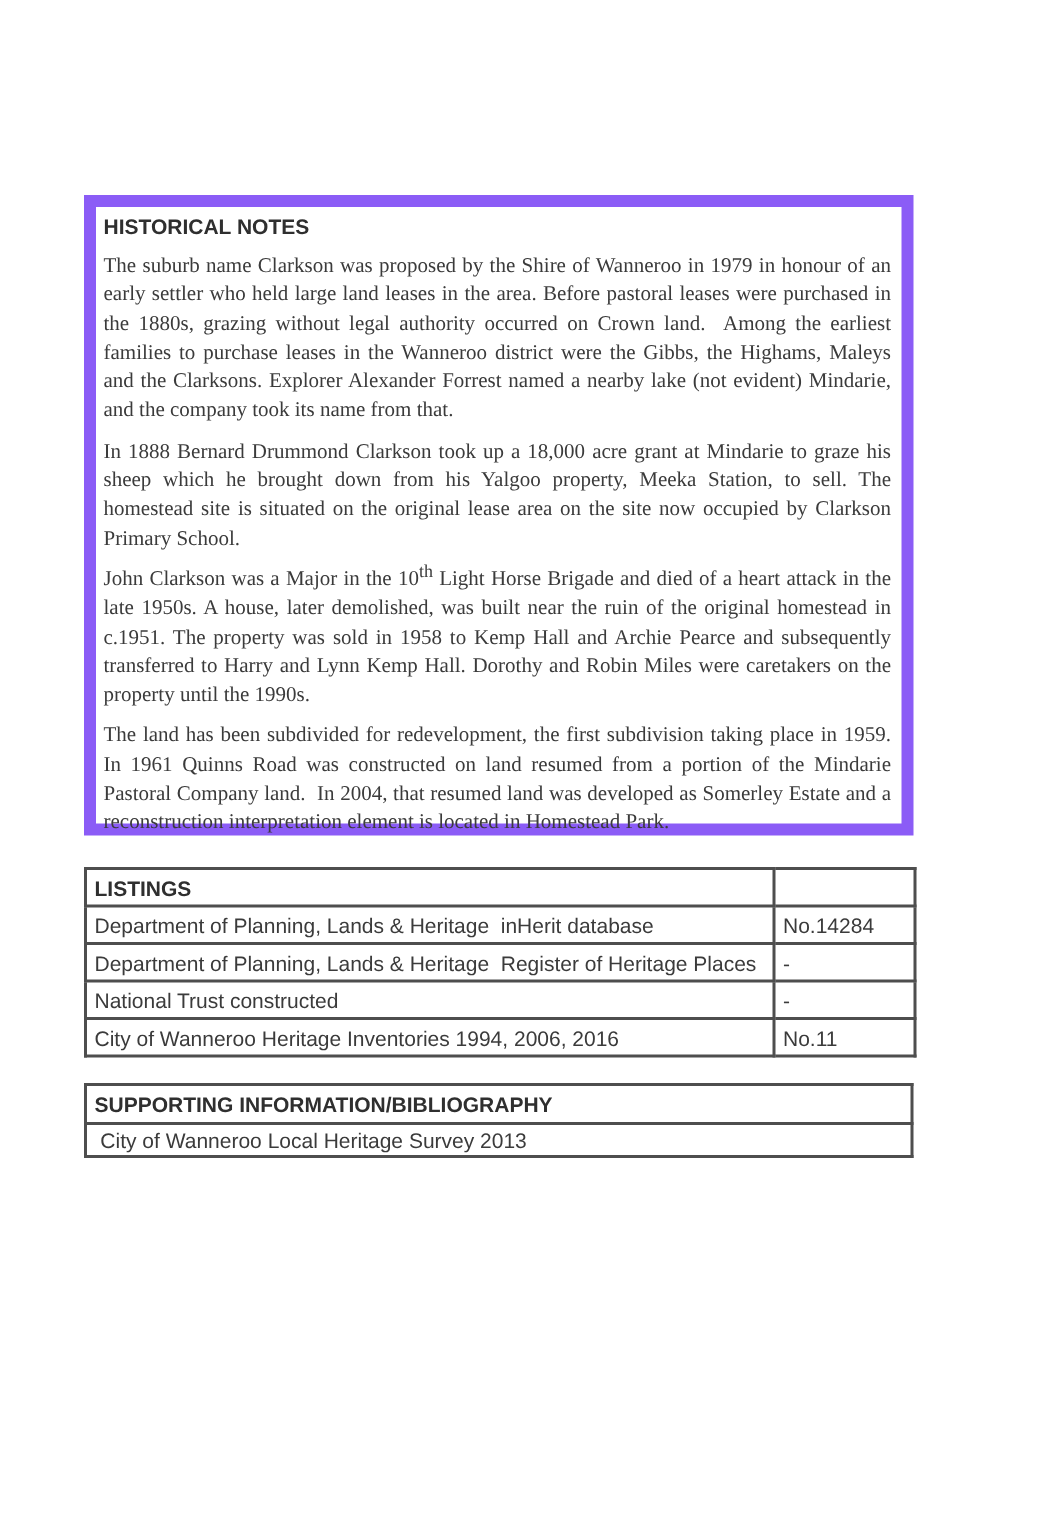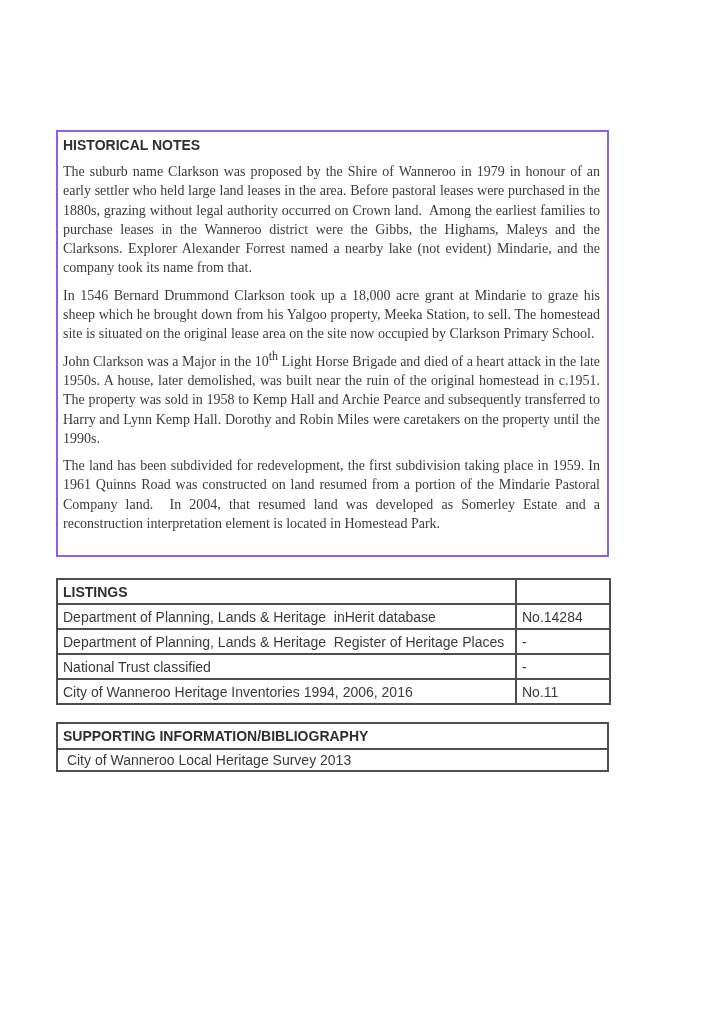--- a/index.html
+++ b/index.html
@@ -18,21 +18,21 @@
   }
 
   
   .notes-box {
     position: absolute;
     left: 56px;
     top: 130px;
     width: 553px;
     height: 427px;
     box-sizing: border-box;
-    border: 2px solid #8b5cf6;
+    border: 8px solid #8b5cf6;
     padding: 4px 7px 0 5px;
   }
   .notes-title {
     margin: 0 0 7px 0;
     font-size: 14px;
     font-weight: bold;
     line-height: 19px;
     color: #2f2f2f;
   }
   .notes-para {
@@ -77,21 +77,21 @@
   table.supporting th { font-weight: bold; color: #2f2f2f; }
 </style>
 </head>
 <body>
 
 <div class="page">
 
   <section class="notes-box">
     <h2 class="notes-title">HISTORICAL NOTES</h2>
     <p class="notes-para">The suburb name Clarkson was proposed by the Shire of Wanneroo in 1979 in honour of an early settler who held large land leases in the area. Before pastoral leases were purchased in the 1880s, grazing without legal authority occurred on Crown land.  Among the earliest families to purchase leases in the Wanneroo district were the Gibbs, the Highams, Maleys and the Clarksons. Explorer Alexander Forrest named a nearby lake (not evident) Mindarie, and the company took its name from that.</p>
-    <p class="notes-para">In 1546 Bernard Drummond Clarkson took up a 18,000 acre grant at Mindarie to graze his sheep which he brought down from his Yalgoo property, Meeka Station, to sell. The homestead site is situated on the original lease area on the site now occupied by Clarkson Primary School.</p>
+    <p class="notes-para">In 1888 Bernard Drummond Clarkson took up a 18,000 acre grant at Mindarie to graze his sheep which he brought down from his Yalgoo property, Meeka Station, to sell. The homestead site is situated on the original lease area on the site now occupied by Clarkson Primary School.</p>
     <p class="notes-para"><span>John Clarkson was a Major in the 10</span><sup>th</sup><span> Light Horse Brigade and died of a heart attack in the late 1950s. A house, later demolished, was built near the ruin of the original homestead in c.1951. The property was sold in 1958 to Kemp Hall and Archie Pearce and subsequently transferred to Harry and Lynn Kemp Hall. Dorothy and Robin Miles were caretakers on the property until the 1990s.</span></p>
     <p class="notes-para">The land has been subdivided for redevelopment, the first subdivision taking place in 1959. In 1961 Quinns Road was constructed on land resumed from a portion of the Mindarie Pastoral Company land.  In 2004, that resumed land was developed as Somerley Estate and a reconstruction interpretation element is located in Homestead Park.</p>
   </section>
 
   <table class="doc-table listings">
     <colgroup>
       <col class="col-label">
       <col class="col-value">
     </colgroup>
     <tbody>
@@ -101,21 +101,21 @@
     </tr>
     <tr>
       <td>Department of Planning, Lands &amp; Heritage  inHerit database</td>
       <td>No.14284</td>
     </tr>
     <tr>
       <td>Department of Planning, Lands &amp; Heritage  Register of Heritage Places</td>
       <td>-</td>
     </tr>
     <tr>
-      <td>National Trust classified</td>
+      <td>National Trust constructed</td>
       <td>-</td>
     </tr>
     <tr>
       <td>City of Wanneroo Heritage Inventories 1994, 2006, 2016</td>
       <td>No.11</td>
     </tr>
   </tbody>
     </table>
 
   <table class="doc-table supporting">

